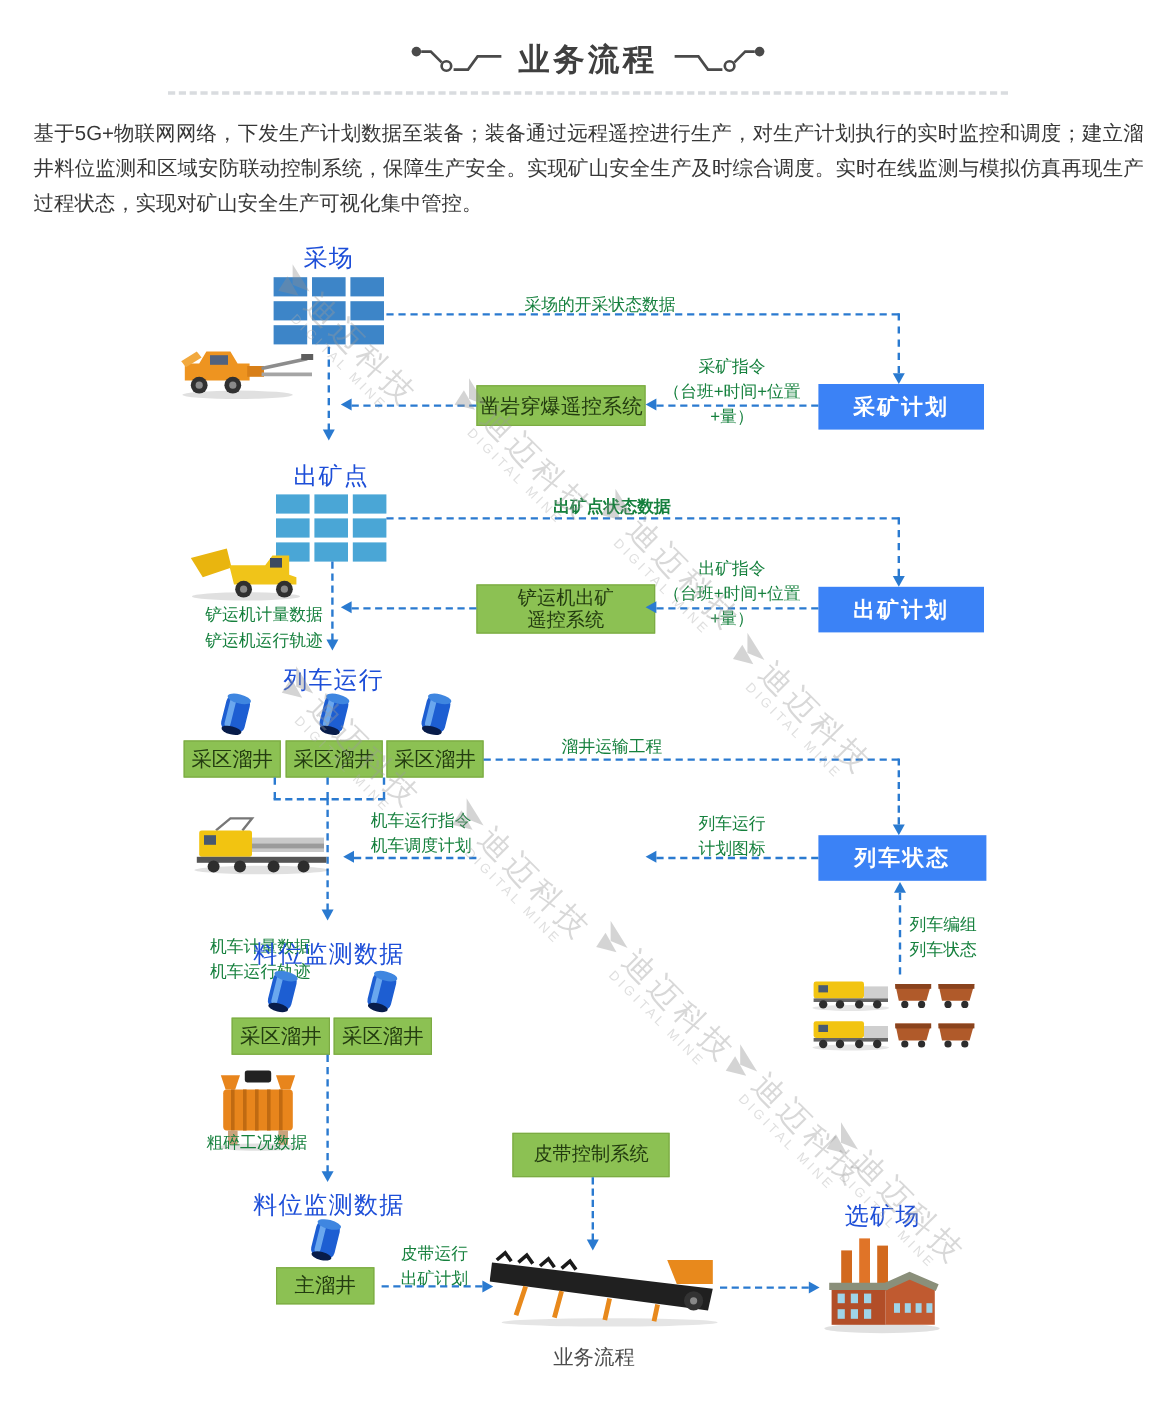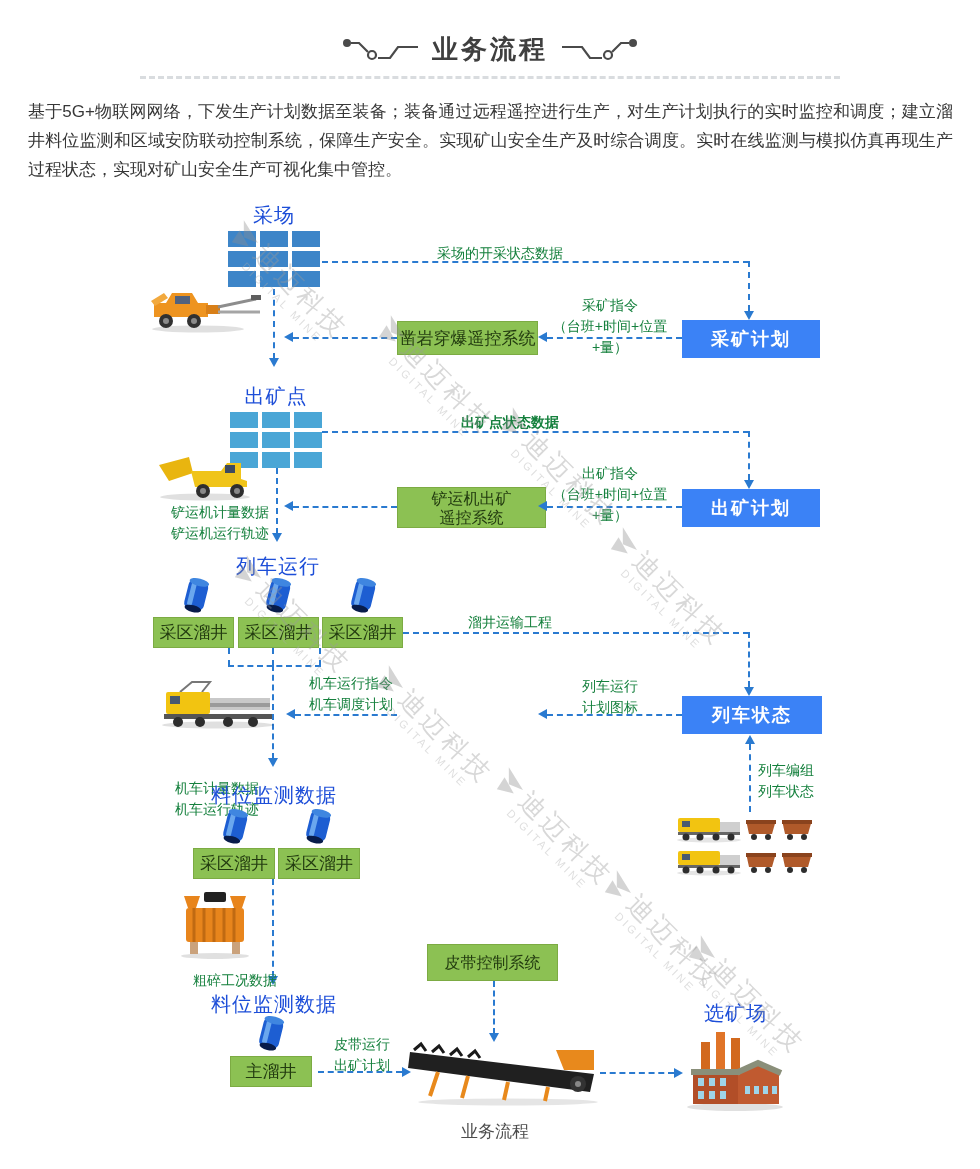--- a/index.html
+++ b/index.html
@@ -272,21 +272,21 @@
   <svg class="img" style="left:176px;top:890px;width:78px;height:70px;" viewBox="0 0 78 70">
     <ellipse cx="39" cy="66" rx="34" ry="3" fill="#000" opacity="0.12"></ellipse>
     <rect x="28" y="2" width="22" height="10" rx="2" fill="#222"></rect>
     <path d="M8 6 h16 l-4 12 h-8 Z" fill="#e8851c"></path>
       <path d="M54 6 h16 l-4 12 h-8 Z" fill="#e8851c"></path>
     <rect x="10" y="18" width="58" height="34" rx="3" fill="#e8851c"></rect>
     <path d="M18 18 v34 M28 18 v34 M38 18 v34 M48 18 v34 M58 18 v34" stroke="#c06a12" stroke-width="3"></path>
     <rect x="14" y="52" width="8" height="12" fill="#caa27c"></rect>
       <rect x="56" y="52" width="8" height="12" fill="#caa27c"></rect>
   </svg>
-  <div class="lbl" style="left:164px;top:970px;width:100px;margin-left:21px;">粗碎工况数据</div>
+  <div class="lbl" style="left:164px;top:942px;width:100px;">粗碎工况数据</div>
 
   <div class="hd" style="left:210px;top:991px;width:128px;">料位监测数据</div>
   <svg class="img" style="left:252px;top:1014px;width:38px;height:40px;" viewBox="0 0 38 40">
     <g transform="rotate(14 19 20)">
         <rect x="9" y="4" width="20" height="30" rx="6" fill="#1d5ed2"></rect>
         <rect x="12" y="6" width="5" height="25" rx="2.5" fill="#6aa7ee"></rect>
         <ellipse cx="19" cy="6" rx="10" ry="3.8" fill="#3f86e0"></ellipse>
         <ellipse cx="19" cy="33" rx="8.5" ry="3.4" fill="#081c4a"></ellipse>
       </g>
   </svg>

